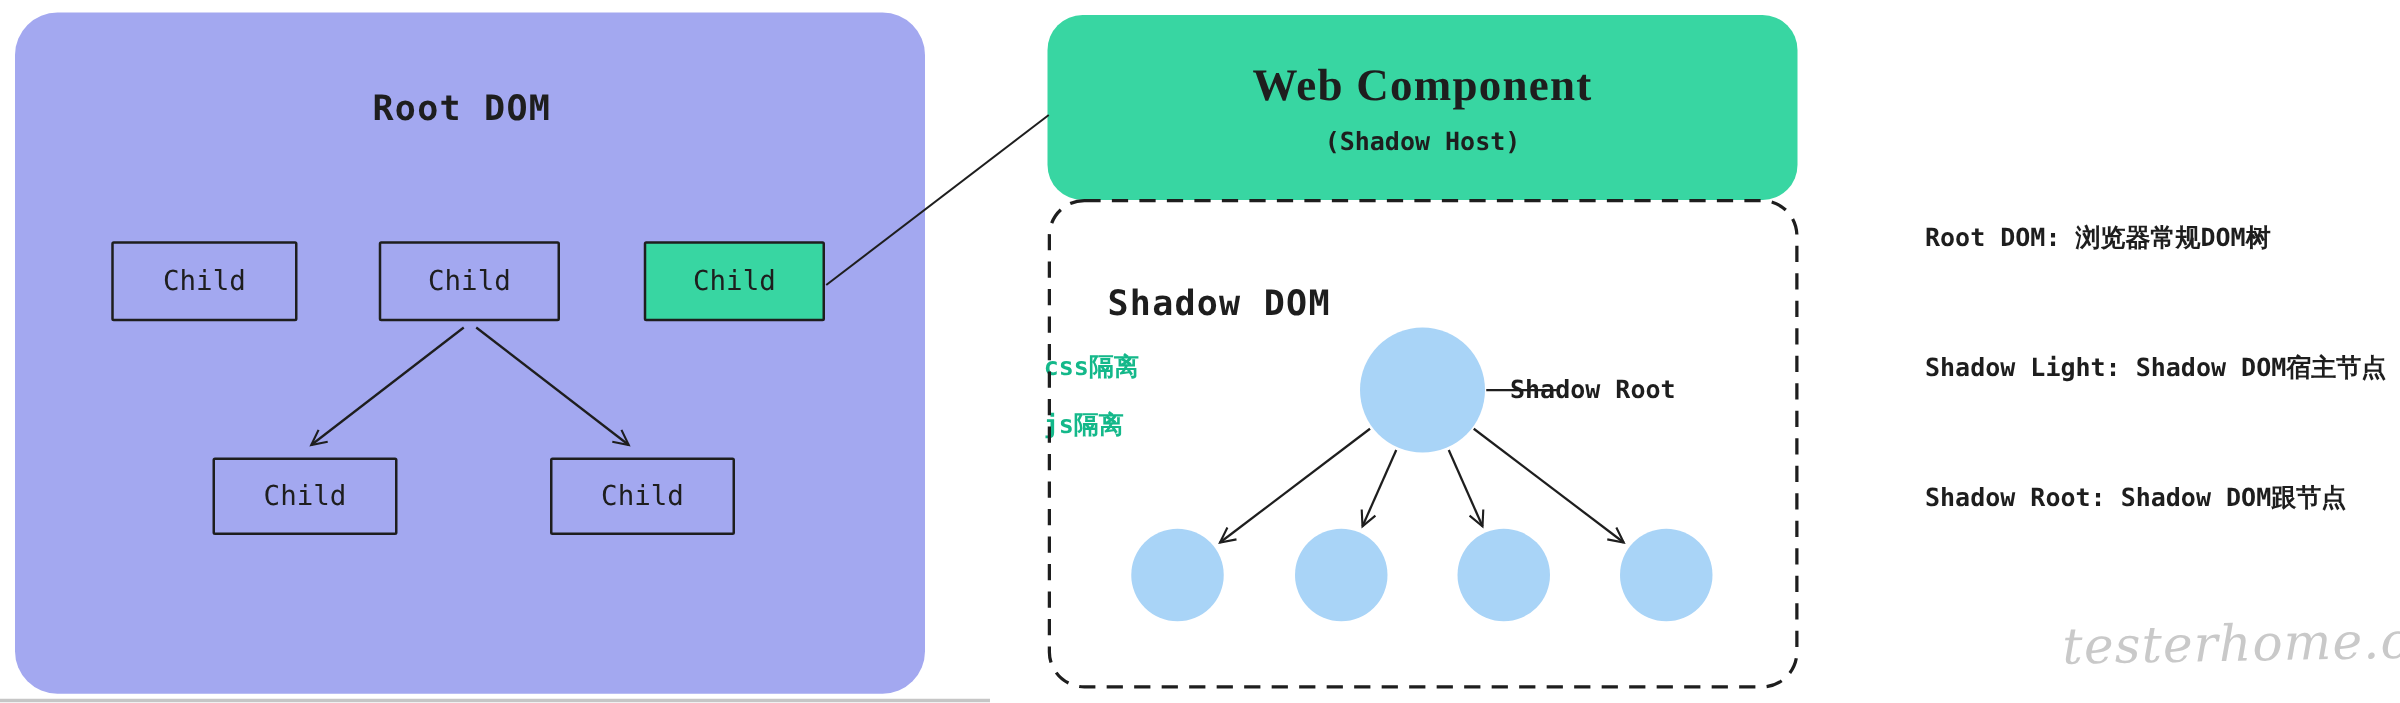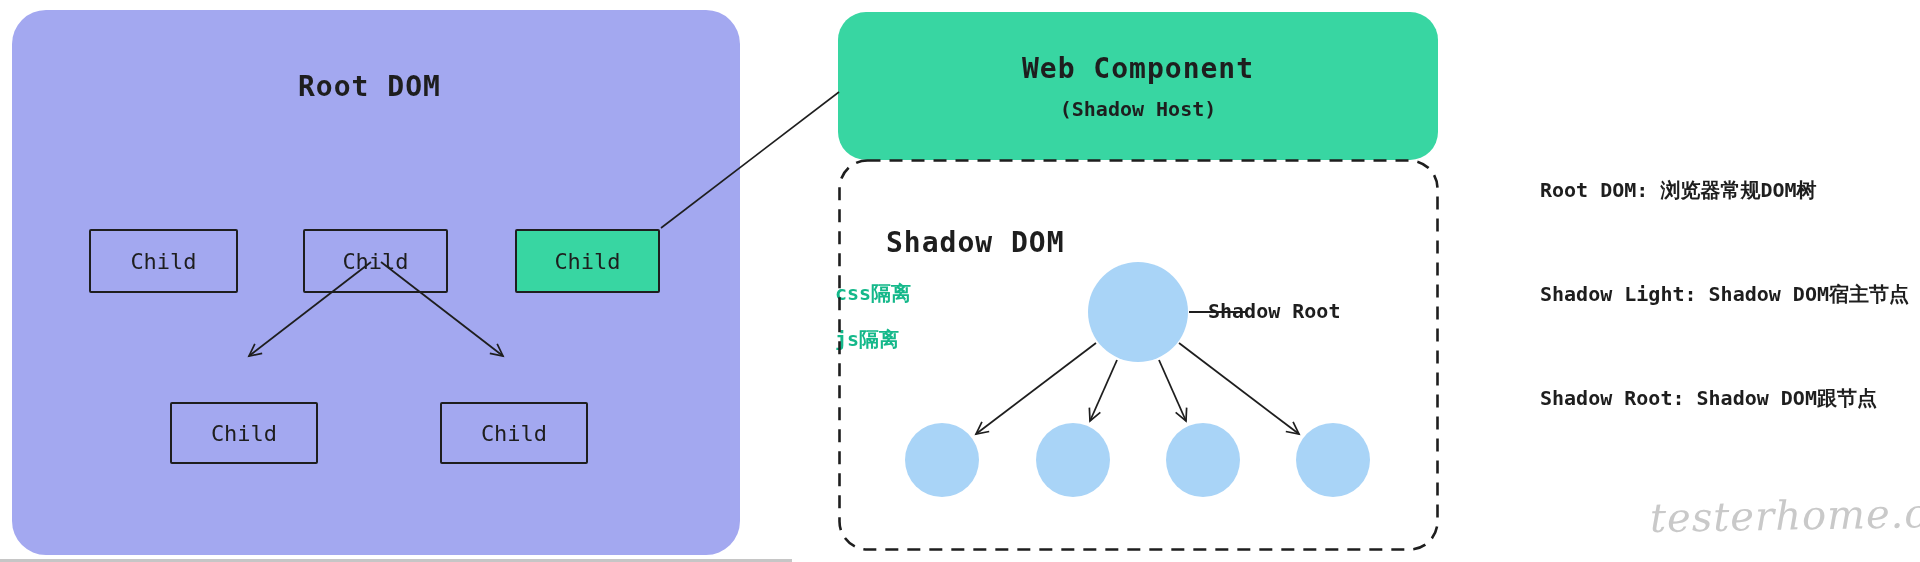--- a/index.html
+++ b/index.html
@@ -14,33 +14,33 @@
   html,body{width:1920px;height:562px;background:#ffffff;overflow:hidden;}
   body{font-family:"DejaVu Sans Mono","Liberation Mono",monospace;color:var(--ink);position:relative;}
 
   .abs{position:absolute;}
 
   
   .light-dom{left:12px;top:10px;width:728px;height:545px;background:var(--purple);border-radius:34px;}
   .light-dom-title{left:298px;top:70px;width:300px;font-size:28px;font-weight:bold;letter-spacing:1px;}
   .child-box{height:64px;border:2.5px solid var(--ink);background:var(--purple);
              display:flex;align-items:center;justify-content:center;
-             font-size:22px;font-weight:500;border-radius:2px;margin-top:36px;}
+             font-size:22px;font-weight:500;border-radius:2px;}
   .child-box.green{background:var(--green);}
   .b1{left:89px;top:193px;width:149px;}
   .b2{left:303px;top:193px;width:145px;}
   .b3{left:515px;top:193px;width:145px;}
   .b4{left:170px;top:366px;width:148px;height:62px;}
   .b5{left:440px;top:366px;width:148px;height:62px;}
 
   
   .web-component{left:838px;top:12px;width:600px;height:148px;background:var(--green);
                  border-radius:28px;display:flex;flex-direction:column;align-items:center;
                  justify-content:center;gap:12px;}
-  .wc-title{font-size:28px;font-weight:bold;letter-spacing:1px;}
+  .wc-title{font-size:36px;font-weight:bold;letter-spacing:1px;font-family:Liberation Serif, serif;}
   .wc-subtitle{font-size:20px;font-weight:bold;}
 
   
   .shadow-dom{left:839px;top:160px;width:599px;height:390px;background:#ffffff;border-radius:28px;}
   .shadow-dom-title{left:870px;top:226px;font-size:28px;font-weight:bold;letter-spacing:1px;margin-left:16px;}
   .iso-label{left:835px;font-size:20px;font-weight:bold;color:var(--green-text);}
   .css-iso{top:280px;}
   .js-iso{top:326px;}
 
   .circle{background:var(--blue);border-radius:50%;}

